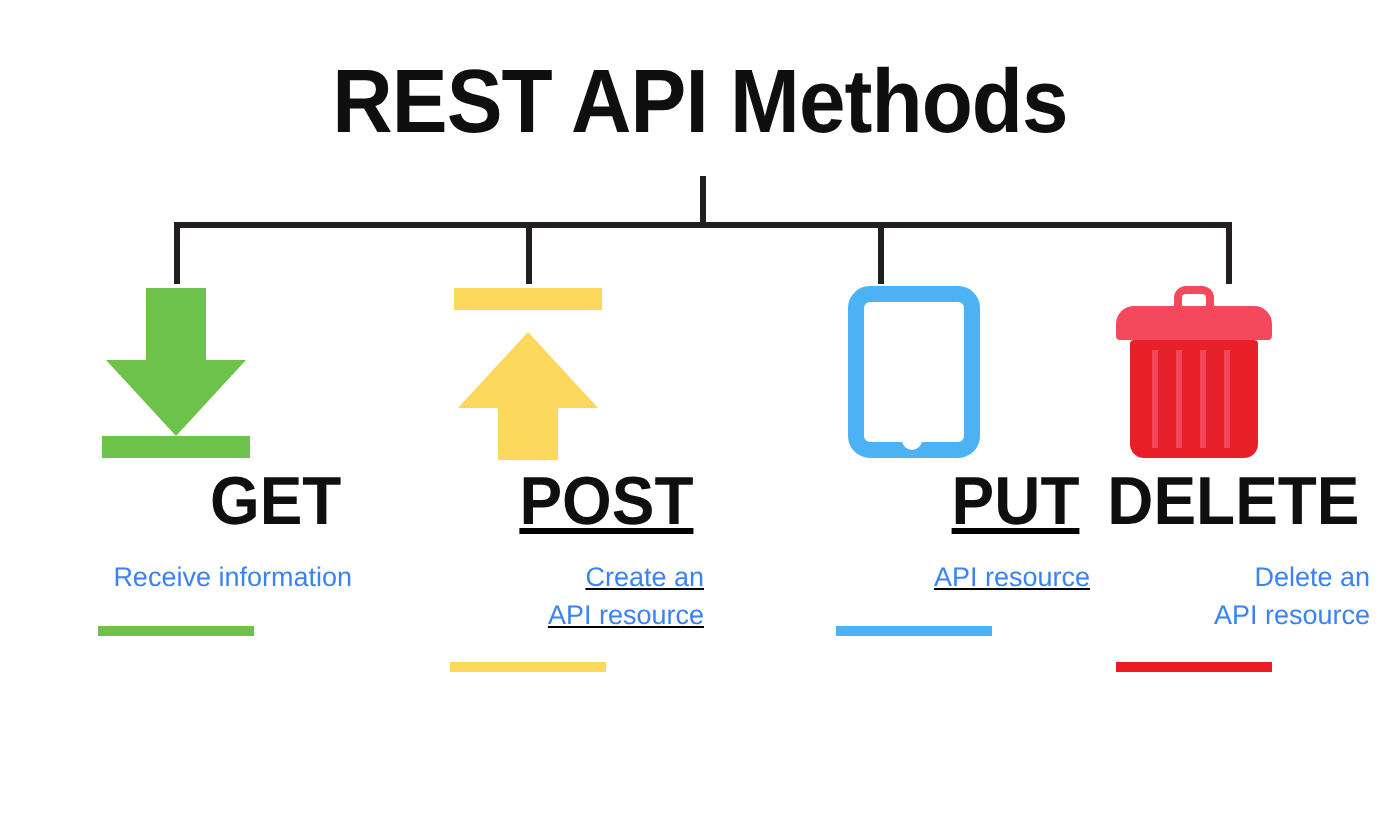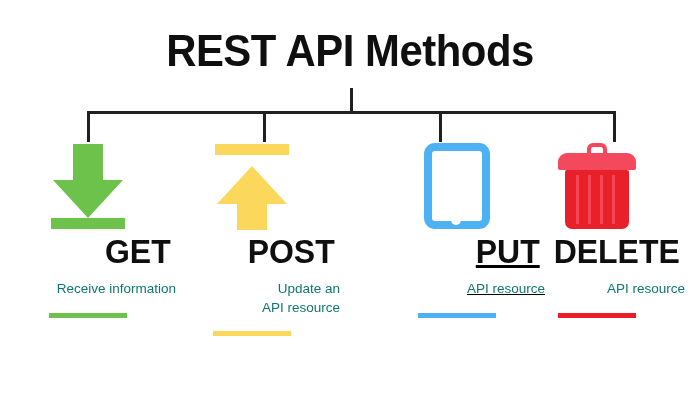--- a/index.html
+++ b/index.html
@@ -53,21 +53,21 @@
   .drop.d3 { left:613px; }
 
   
   .col {
     position:absolute;
     top:142px;
     width:176px;
     text-align:right;
   }
   .col.c0 { left:0px; }
-  .col.c1 { left:164px; }
+  .col.c1 { left:176px;text-decoration:underline; }
   .col.c2 { left:369px;text-decoration:underline; }
   .col.c3 { left:509px; }
 
   .icon-wrap {
     height:88px;
     display:flex;
     align-items:center;
     justify-content:center;
   }
 
@@ -78,21 +78,21 @@
     color:#100f0f;
     letter-spacing:0px;
     transform:scaleX(0.94);
     line-height:1;
     white-space:nowrap;
   }
 
   .desc {
     margin-top:12px;
     font-size:13.5px;
-    color:#0f766e;
+    color:#3b82f6;
     line-height:1.38;
     font-weight:normal;
   }
   .desc .l { display:block; white-space:nowrap; }
 
   .underline {
     margin:14px auto 0 auto;
     width:78px;
     height:5px;
     border-radius:0px;
@@ -215,21 +215,21 @@
   <div class="col c1">
     <div class="icon-wrap">
       <div class="ic-post">
         <div class="base" style="background:#fbd75b"></div>
         <div class="head" style="border-bottom:38px solid #fbd75b"></div>
         <div class="shaft" style="background:#fbd75b"></div>
       </div>
     </div>
     <div class="method-label">POST</div>
     <div class="desc">
-      <span class="l">Update an</span>
+      <span class="l">Create an</span>
       <span class="l">API resource</span>
     </div>
     <div class="underline" style="background:#fbd75b"></div>
   </div>
 
   <div class="col c2">
     <div class="icon-wrap">
       <div class="ic-put">
         <div class="frame"></div>
         <div class="home"></div>
@@ -250,18 +250,19 @@
         <div class="body">
           <div class="rib r1"></div>
           <div class="rib r2"></div>
           <div class="rib r3"></div>
           <div class="rib r4"></div>
         </div>
       </div>
     </div>
     <div class="method-label">DELETE</div>
     <div class="desc">
+      <span class="l">Delete an</span>
       <span class="l">API resource</span>
     </div>
     <div class="underline" style="background:#ec1c24"></div>
   </div>
 
 </div>
 
 </body></html>

